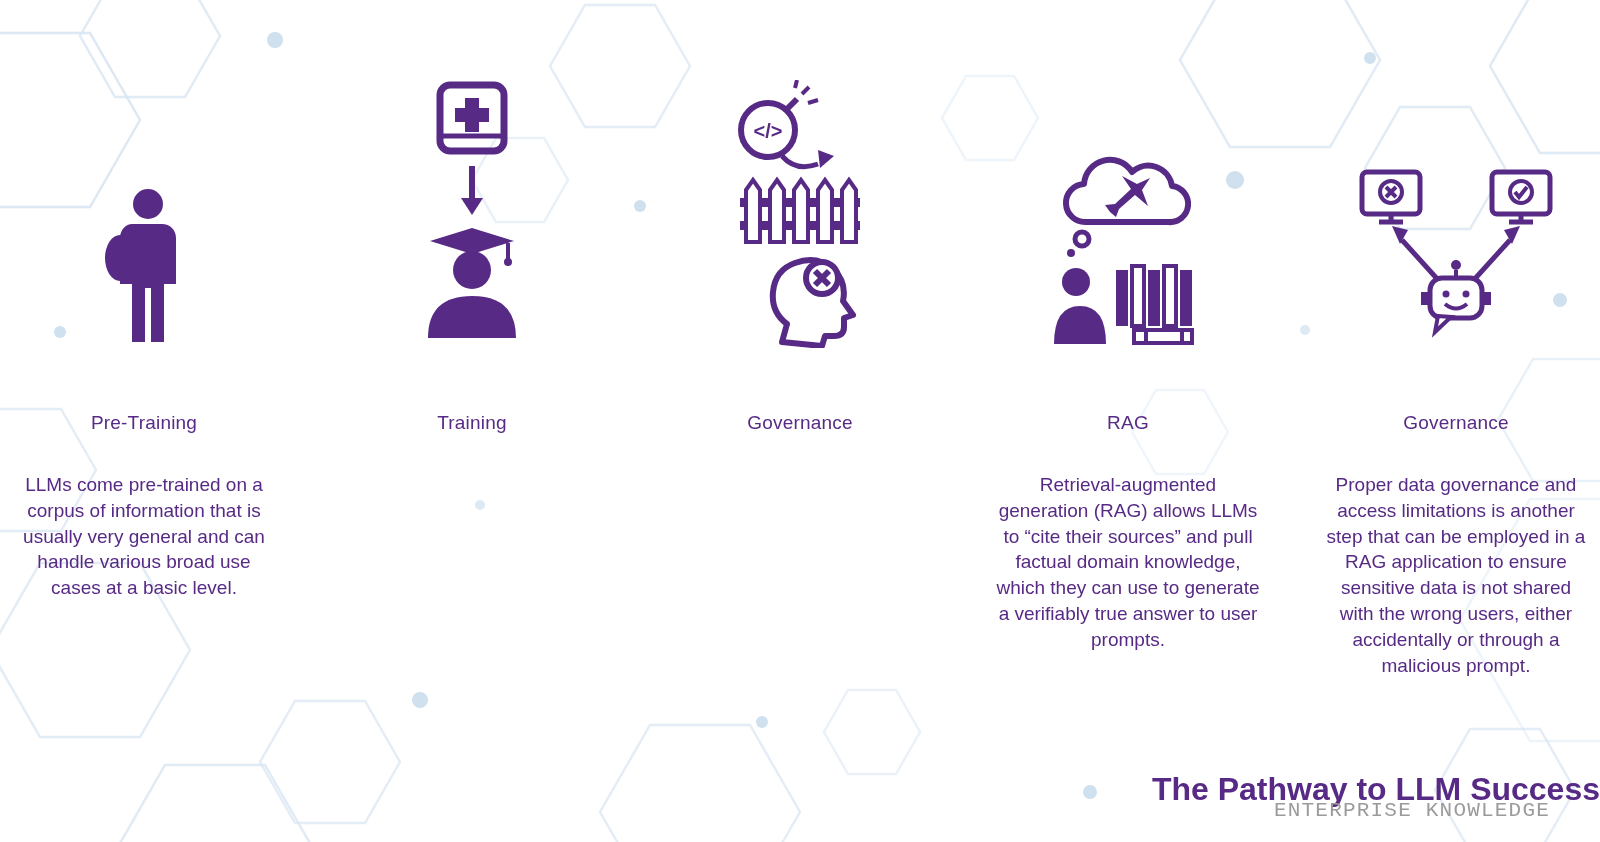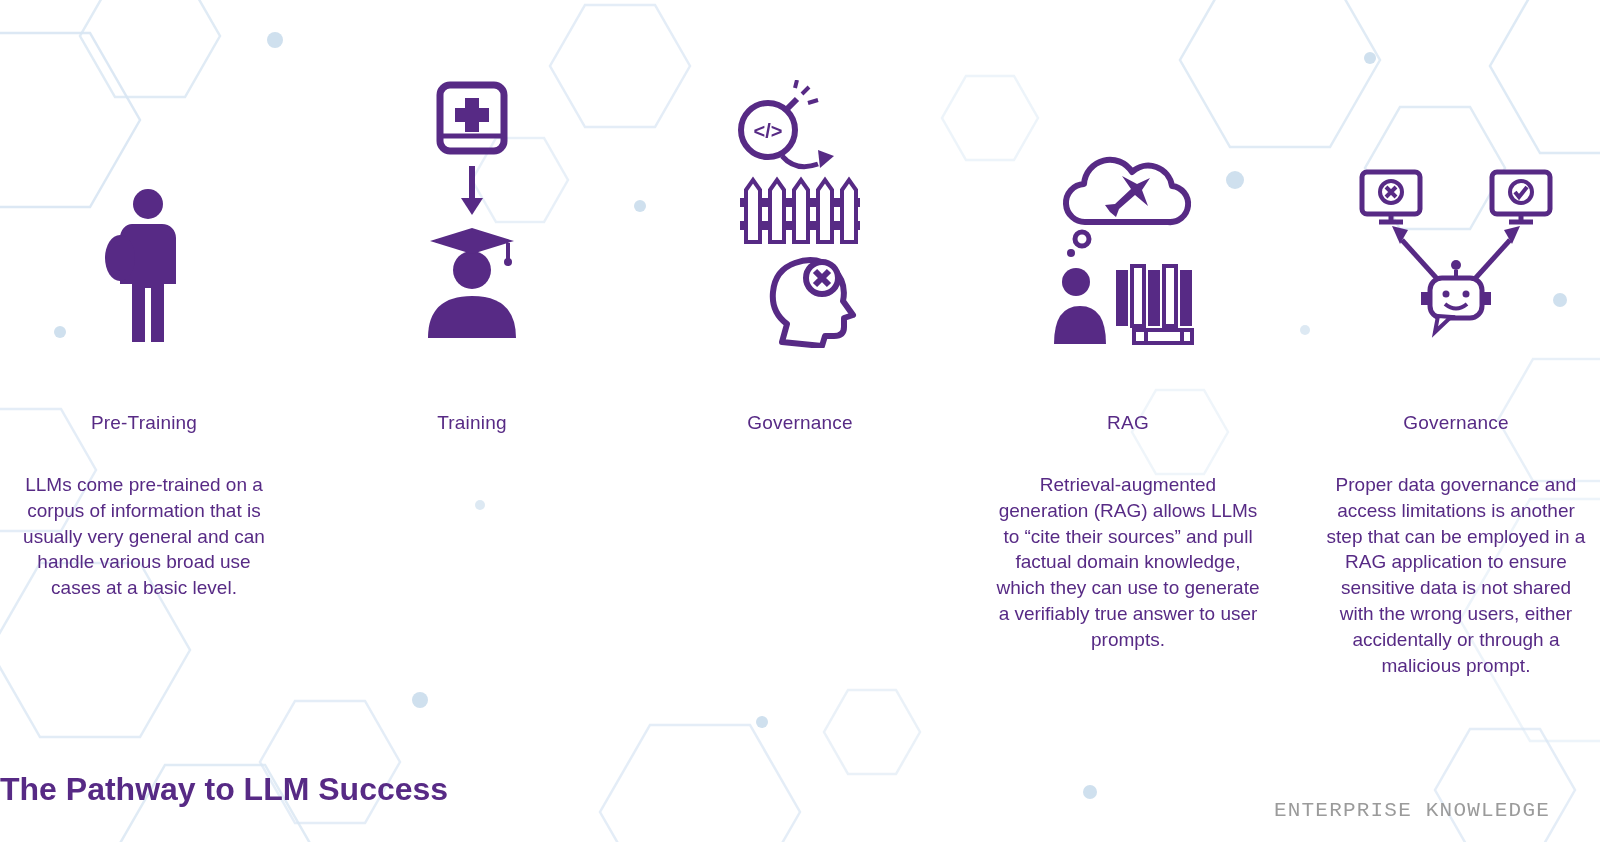--- a/index.html
+++ b/index.html
@@ -20,21 +20,21 @@
   }
   .step-title {
     margin-top:64px; font-size:19px; font-weight:normal;
     color:var(--accent,#572a85); letter-spacing:.2px;
   }
   .step-desc {
     margin-top:38px; font-size:19px; line-height:1.36;
     color:var(--accent,#572a85); max-width:268px;
   }
   .footer-title {
-    position:absolute; left:0; right:0; bottom:34px; text-align:left;
+    position:absolute; left:0; right:0; bottom:34px; text-align:right;
     font-size:32px; font-weight:bold; color:var(--accent,#572a85);
   }
   .brand {
     position:absolute; right:50px; bottom:20px; font-size:21px;
     letter-spacing:1.2px; color:var(--brand,#9b9b9b);font-family:Liberation Mono, monospace;
   }
 </style>
 </head>
 <body>
 

